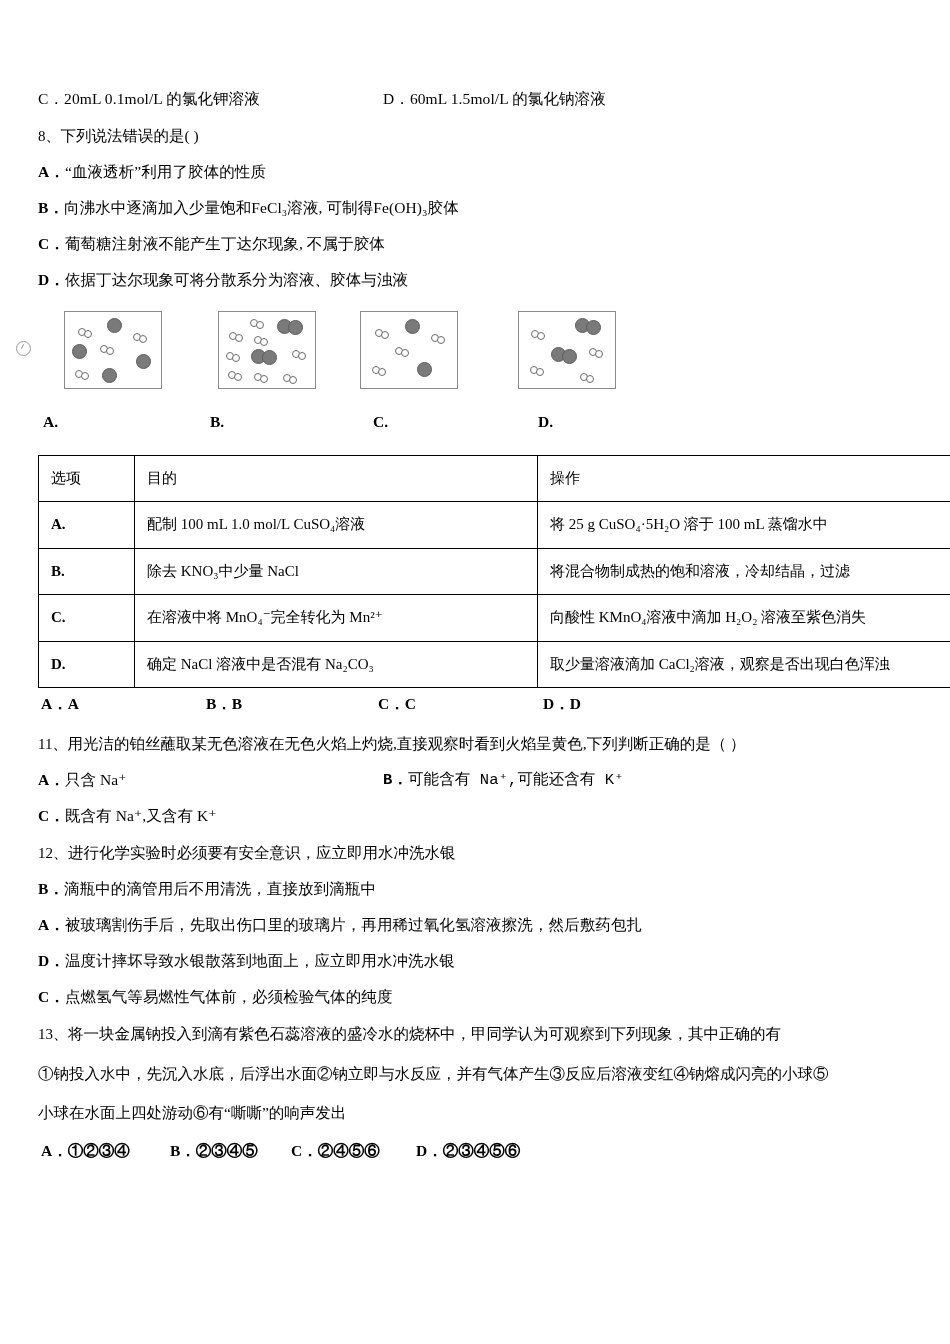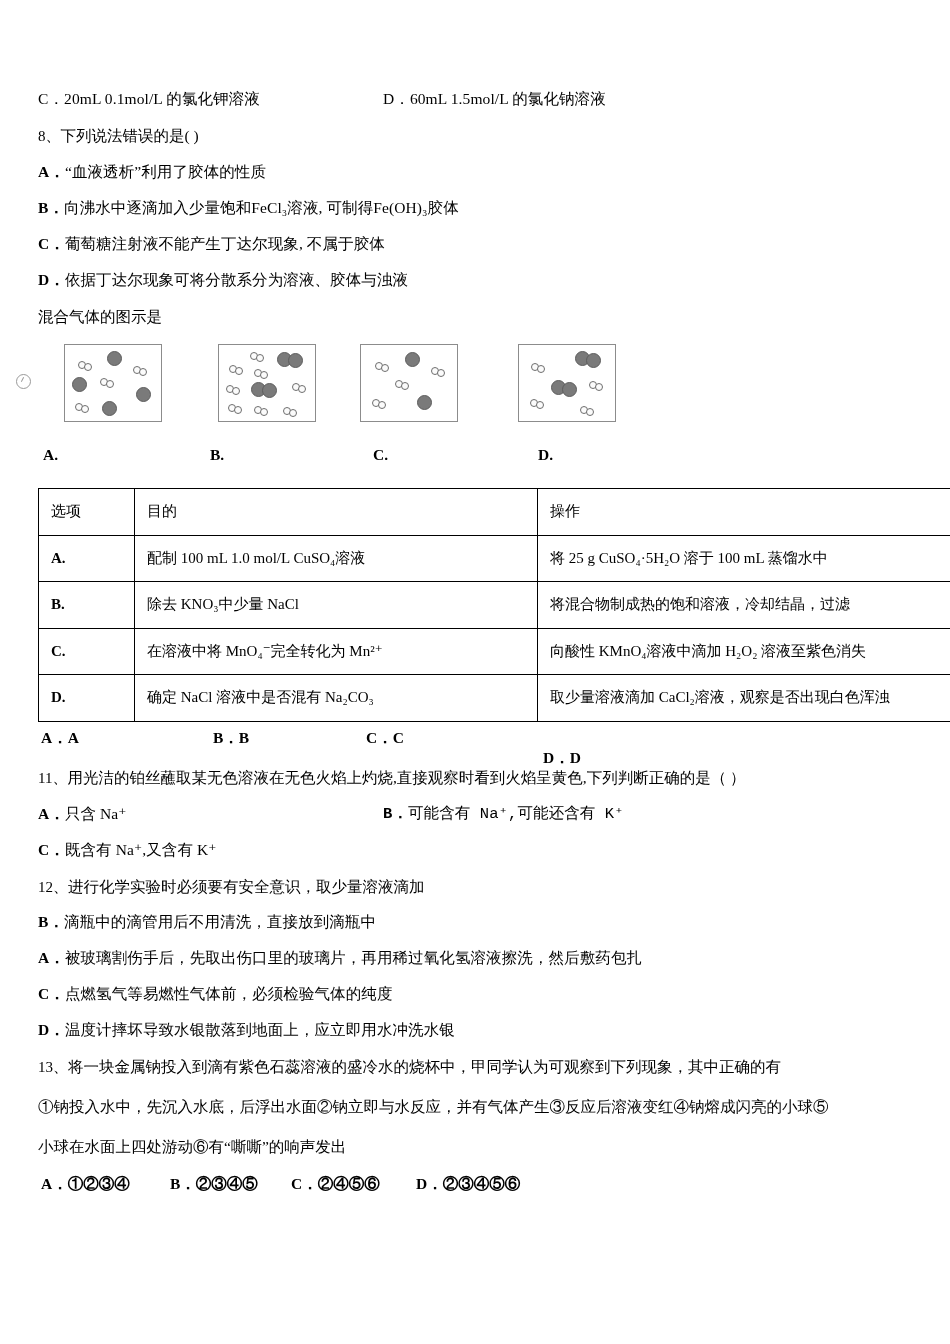--- a/index.html
+++ b/index.html
@@ -157,21 +157,20 @@
     <div class="line">
       <b class="lbl">B．</b><span>向沸水中逐滴加入少量饱和FeCl₃溶液, 可制得Fe(OH)₃胶体</span>
     </div>
     <div class="line">
       <b class="lbl">C．</b><span>葡萄糖注射液不能产生丁达尔现象, 不属于胶体</span>
     </div>
     <div class="line">
       <b class="lbl">D．</b><span>依据丁达尔现象可将分散系分为溶液、胶体与浊液</span>
     </div>
 
-    <div class="qline" style="margin-bottom:4px;">混合气体的图示是</div>
 
     <div class="fig-row">
       <div class="stray"></div>
 
       <div class="mol-box" style="left:26px; top:6px; width:98px; height:78px;">
         <div class="atomG" style="left:42px; top:6px;"></div>
         <div class="atomG" style="left:7px; top:32px;"></div>
         <div class="atomG" style="left:71px; top:42px;"></div>
         <div class="atomG" style="left:37px; top:56px;"></div>
         <div class="atomW" style="left:13px; top:16px;"></div>
@@ -269,56 +268,56 @@
       <tr>
         <td class="c0">D.</td>
         <td class="c1">确定 NaCl 溶液中是否混有 Na₂CO₃</td>
         <td class="c2">取少量溶液滴加 CaCl₂溶液，观察是否出现白色浑浊</td>
       </tr>
     </tbody>
       </table>
 
     <div class="ansrow">
       <span style="left:3px;">A．A</span>
-      <span style="left:175px;">B．B</span>
-      <span style="left:328px;">C．C</span>
-      <span style="left:505px;margin-top:20px;">D．D</span>
+      <span style="left:168px;">B．B</span>
+      <span style="left:340px;">C．C</span>
+      <span style="left:505px;">D．D</span>
     </div>
 
     <div class="qline">
       <span class="qnum">11、</span><span>用光洁的铂丝蘸取某无色溶液在无色火焰上灼烧,直接观察时看到火焰呈黄色,下列判断正确的是（    ）</span>
     </div>
     <div class="two-col">
       <div class="col-a line" style="margin:0;">
         <b class="lbl">A．</b><span>只含 Na⁺</span>
       </div>
       <div class="col-b line" style="margin:0;font-family:Liberation Mono, monospace;">
         <b class="lbl">B．</b><span>可能含有 Na⁺,可能还含有 K⁺</span>
       </div>
     </div>
     <div class="two-col">
       <div class="col-a line" style="margin:0;">
         <b class="lbl">C．</b><span>既含有 Na⁺,又含有 K⁺</span>
       </div>
     </div>
 
     <div class="qline">
-      <span class="qnum">12、</span><span>进行化学实验时必须要有安全意识，取少量溶液滴加</span>
+      <span class="qnum">12、</span><span>进行化学实验时必须要有安全意识，应立即用水冲洗水银</span>
     </div>
     <div class="line">
       <b class="lbl">B．</b><span>滴瓶中的滴管用后不用清洗，直接放到滴瓶中</span>
     </div>
     <div class="line">
       <b class="lbl">A．</b><span>被玻璃割伤手后，先取出伤口里的玻璃片，再用稀过氧化氢溶液擦洗，然后敷药包扎</span>
     </div>
     <div class="line">
+      <b class="lbl">D．</b><span>温度计摔坏导致水银散落到地面上，应立即用水冲洗水银</span>
+    </div>
+    <div class="line">
       <b class="lbl">C．</b><span>点燃氢气等易燃性气体前，必须检验气体的纯度</span>
-    </div>
-    <div class="line">
-      <b class="lbl">D．</b><span>温度计摔坏导致水银散落到地面上，应立即用水冲洗水银</span>
     </div>
 
     <div class="qline q13line">
       <span class="qnum">13、</span><span>将一块金属钠投入到滴有紫色石蕊溶液的盛冷水的烧杯中，甲同学认为可观察到下列现象，其中正确的有</span>
     </div>
     <div class="qline q13line">①钠投入水中，先沉入水底，后浮出水面②钠立即与水反应，并有气体产生③反应后溶液变红④钠熔成闪亮的小球⑤</div>
     <div class="qline q13line">小球在水面上四处游动⑥有“嘶嘶”的响声发出</div>
 
     <div class="ansrow">
       <span style="left:3px;">A．①②③④</span>

